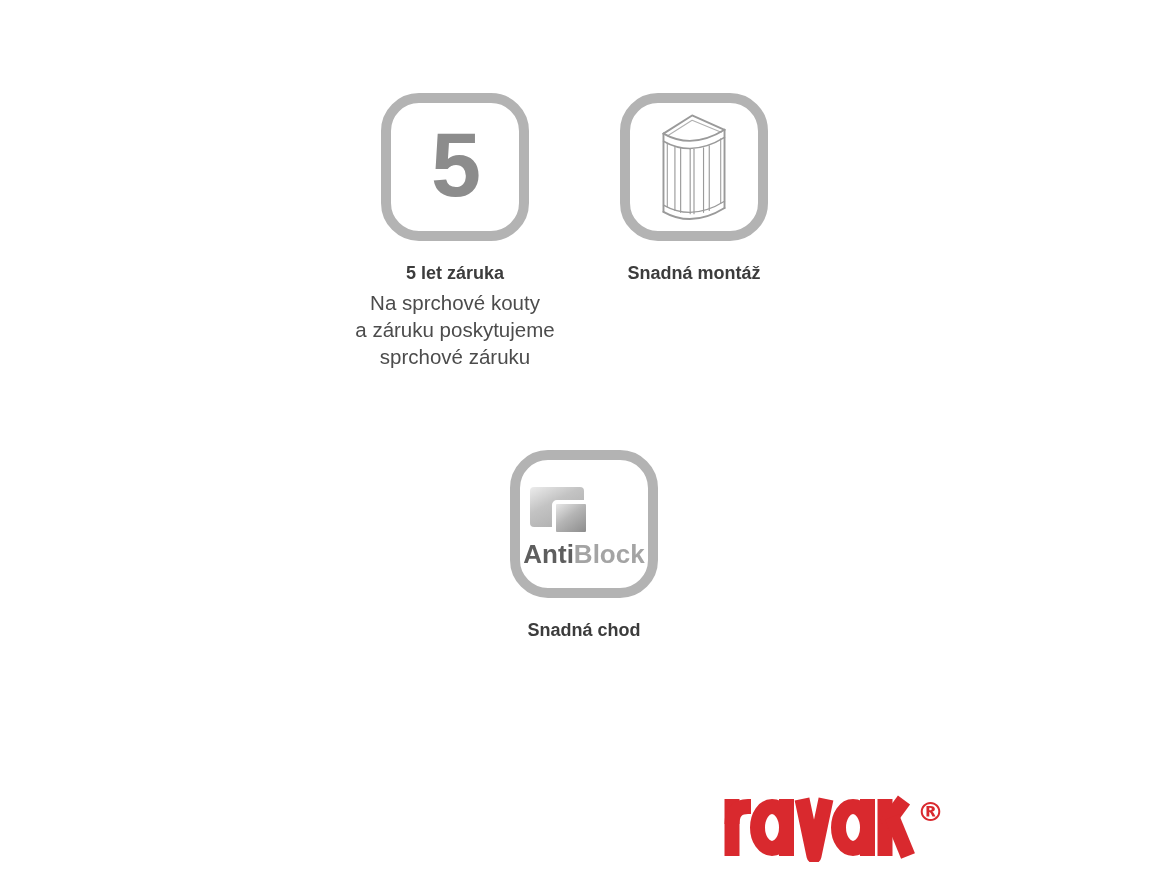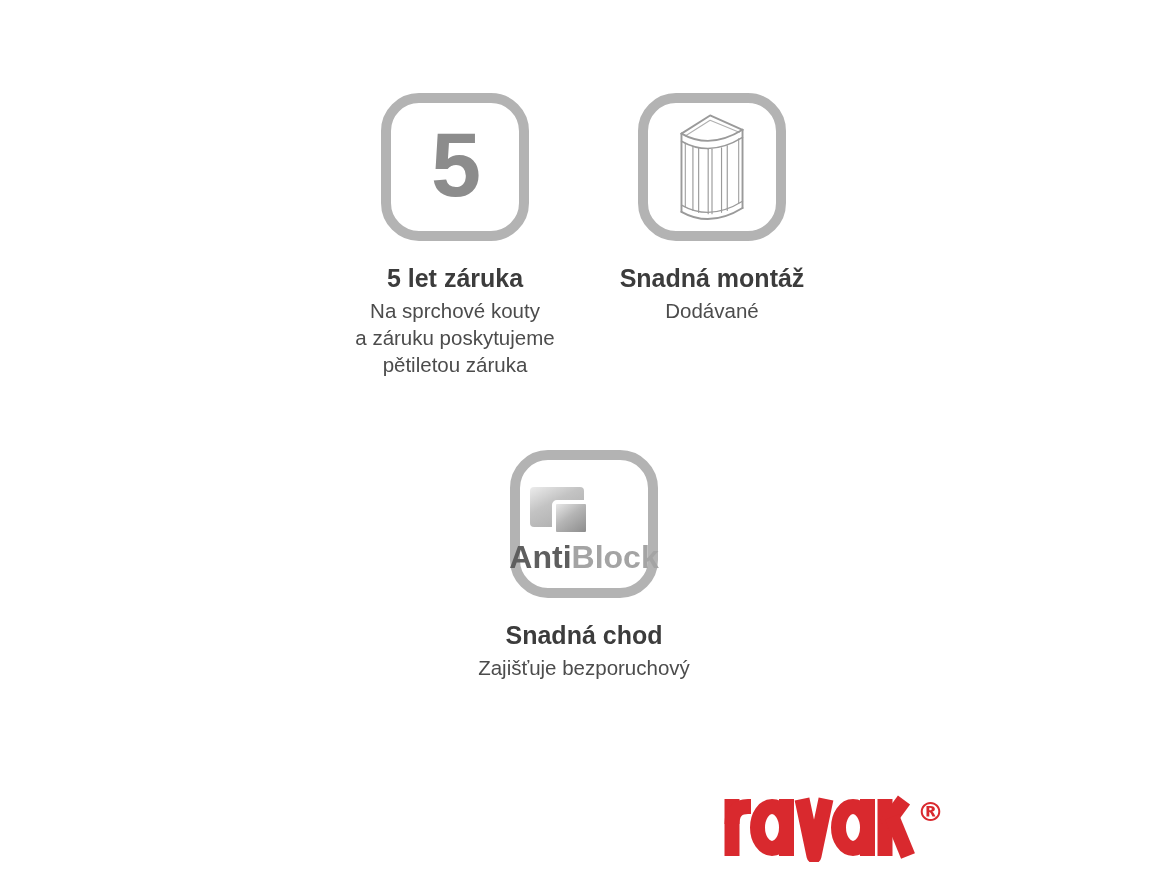--- a/index.html
+++ b/index.html
@@ -15,54 +15,54 @@
     box-sizing:border-box;width:148px;height:148px;
     border:10px solid #b3b3b3;border-radius:38px;background:#ffffff;
     display:flex;flex-direction:column;align-items:center;justify-content:center;
     flex:0 0 auto;
   }
   .digit{
     font-size:90px;font-weight:bold;color:#8c8c8c;line-height:1;
     margin-top:-4px;letter-spacing:-2px;
   }
   .feat-title{
-    margin:22px 0 4px 0;font-size:25px;font-weight:bold;color:#3c3c3c;line-height:1.2;
+    margin:22px 0 4px 0;font-size:18px;font-weight:bold;color:#3c3c3c;line-height:1.2;
   }
   .feat-lines{font-size:20.5px;line-height:27px;color:#4c4c4c;}
   .feat-lines span{display:block;white-space:nowrap;}
   
   .ab-box{justify-content:flex-start;padding-top:26px;}
   .ab-squares{align-self:flex-start;margin-left:9px;}
   .ab-text{
-    margin-top:3px;font-size:32px;font-weight:bold;white-space:nowrap;
+    margin-top:3px;font-size:26px;font-weight:bold;white-space:nowrap;
     letter-spacing:0px;line-height:1;
   }
   .ab-anti{color:#5e5e5e;}
   .ab-block{color:#a4a4a4;}
   
   .brand{position:absolute;left:720px;top:792px;width:245px;height:70px;}
 </style>
 </head>
 <body>
 
 <div class="canvas">
 
   <div class="feature" style="left:285px;top:93px;">
     <div class="icon-box">
       <div class="digit">5</div>
     </div>
     <div class="feat-title">5 let záruka</div>
     <div class="feat-lines">
       <span>Na sprchové kouty</span>
       <span>a záruku poskytujeme</span>
-      <span>pětiletou záruka</span>
+      <span>sprchové záruku</span>
     </div>
   </div>
 
-  <div class="feature" style="left:542px;top:93px;">
+  <div class="feature" style="left:524px;top:93px;">
     <div class="icon-box">
       <svg width="100" height="124" viewBox="0 0 100 130">
         <g fill="none" stroke="#9a9a9a" stroke-linejoin="round" stroke-linecap="round">
 
           <path d="M18,30 L48,11 L82,26" stroke-width="2"></path>
           <path d="M22,32.5 L48,16 L78.5,28.5" stroke-width="1.1" stroke="#b0b0b0"></path>
 
           <path d="M18,30 Q48,47 82,26" stroke-width="2"></path>
           <path d="M18,38 Q48,55 82,34" stroke-width="1.6"></path>
 
@@ -79,21 +79,20 @@
           <path d="M60,44.8 L60,112.5" stroke-width="1.2"></path>
           <path d="M66,42.8 L66,110.5" stroke-width="1.2"></path>
 
           <path d="M18,105 Q48,122 82,101" stroke-width="1.3"></path>
           <path d="M18,112 Q48,129 82,108" stroke-width="2"></path>
         </g>
       </svg>
     </div>
     <div class="feat-title">Snadná montáž</div>
     <div class="feat-lines">
-      <span>Dodávané</span>
     </div>
   </div>
 
   <div class="feature" style="left:414px;top:450px;">
     <div class="icon-box ab-box">
       <svg class="ab-squares" width="64" height="52" viewBox="0 0 64 52">
         <defs>
           <linearGradient id="gBig" x1="0" y1="0" x2="0.7" y2="1">
             <stop offset="0" stop-color="#ececec"></stop>
             <stop offset="0.45" stop-color="#c3c3c3"></stop>
@@ -107,21 +106,20 @@
         </defs>
         <rect x="1" y="1" width="54" height="40" rx="4" fill="url(#gBig)"></rect>
         <rect x="25" y="16" width="34" height="32" rx="3" fill="url(#gSmall)" stroke="#ffffff" stroke-width="4"></rect>
       </svg>
       <div class="ab-text">
         <span class="ab-anti">Anti</span><span class="ab-block">Block</span>
       </div>
     </div>
     <div class="feat-title">Snadná chod</div>
     <div class="feat-lines">
-      <span>Zajišťuje bezporuchový</span>
     </div>
   </div>
 
   <div class="brand">
     <svg width="245" height="70" viewBox="0 0 245 70" role="img" aria-label="ravak">
       <g fill="none" stroke="#d9292e" stroke-width="15" stroke-linejoin="round">
 
         <path d="M12,7 L12,64"></path>
         <path d="M12,32 Q12,14.5 28,14.5 L31,14.5"></path>
 

